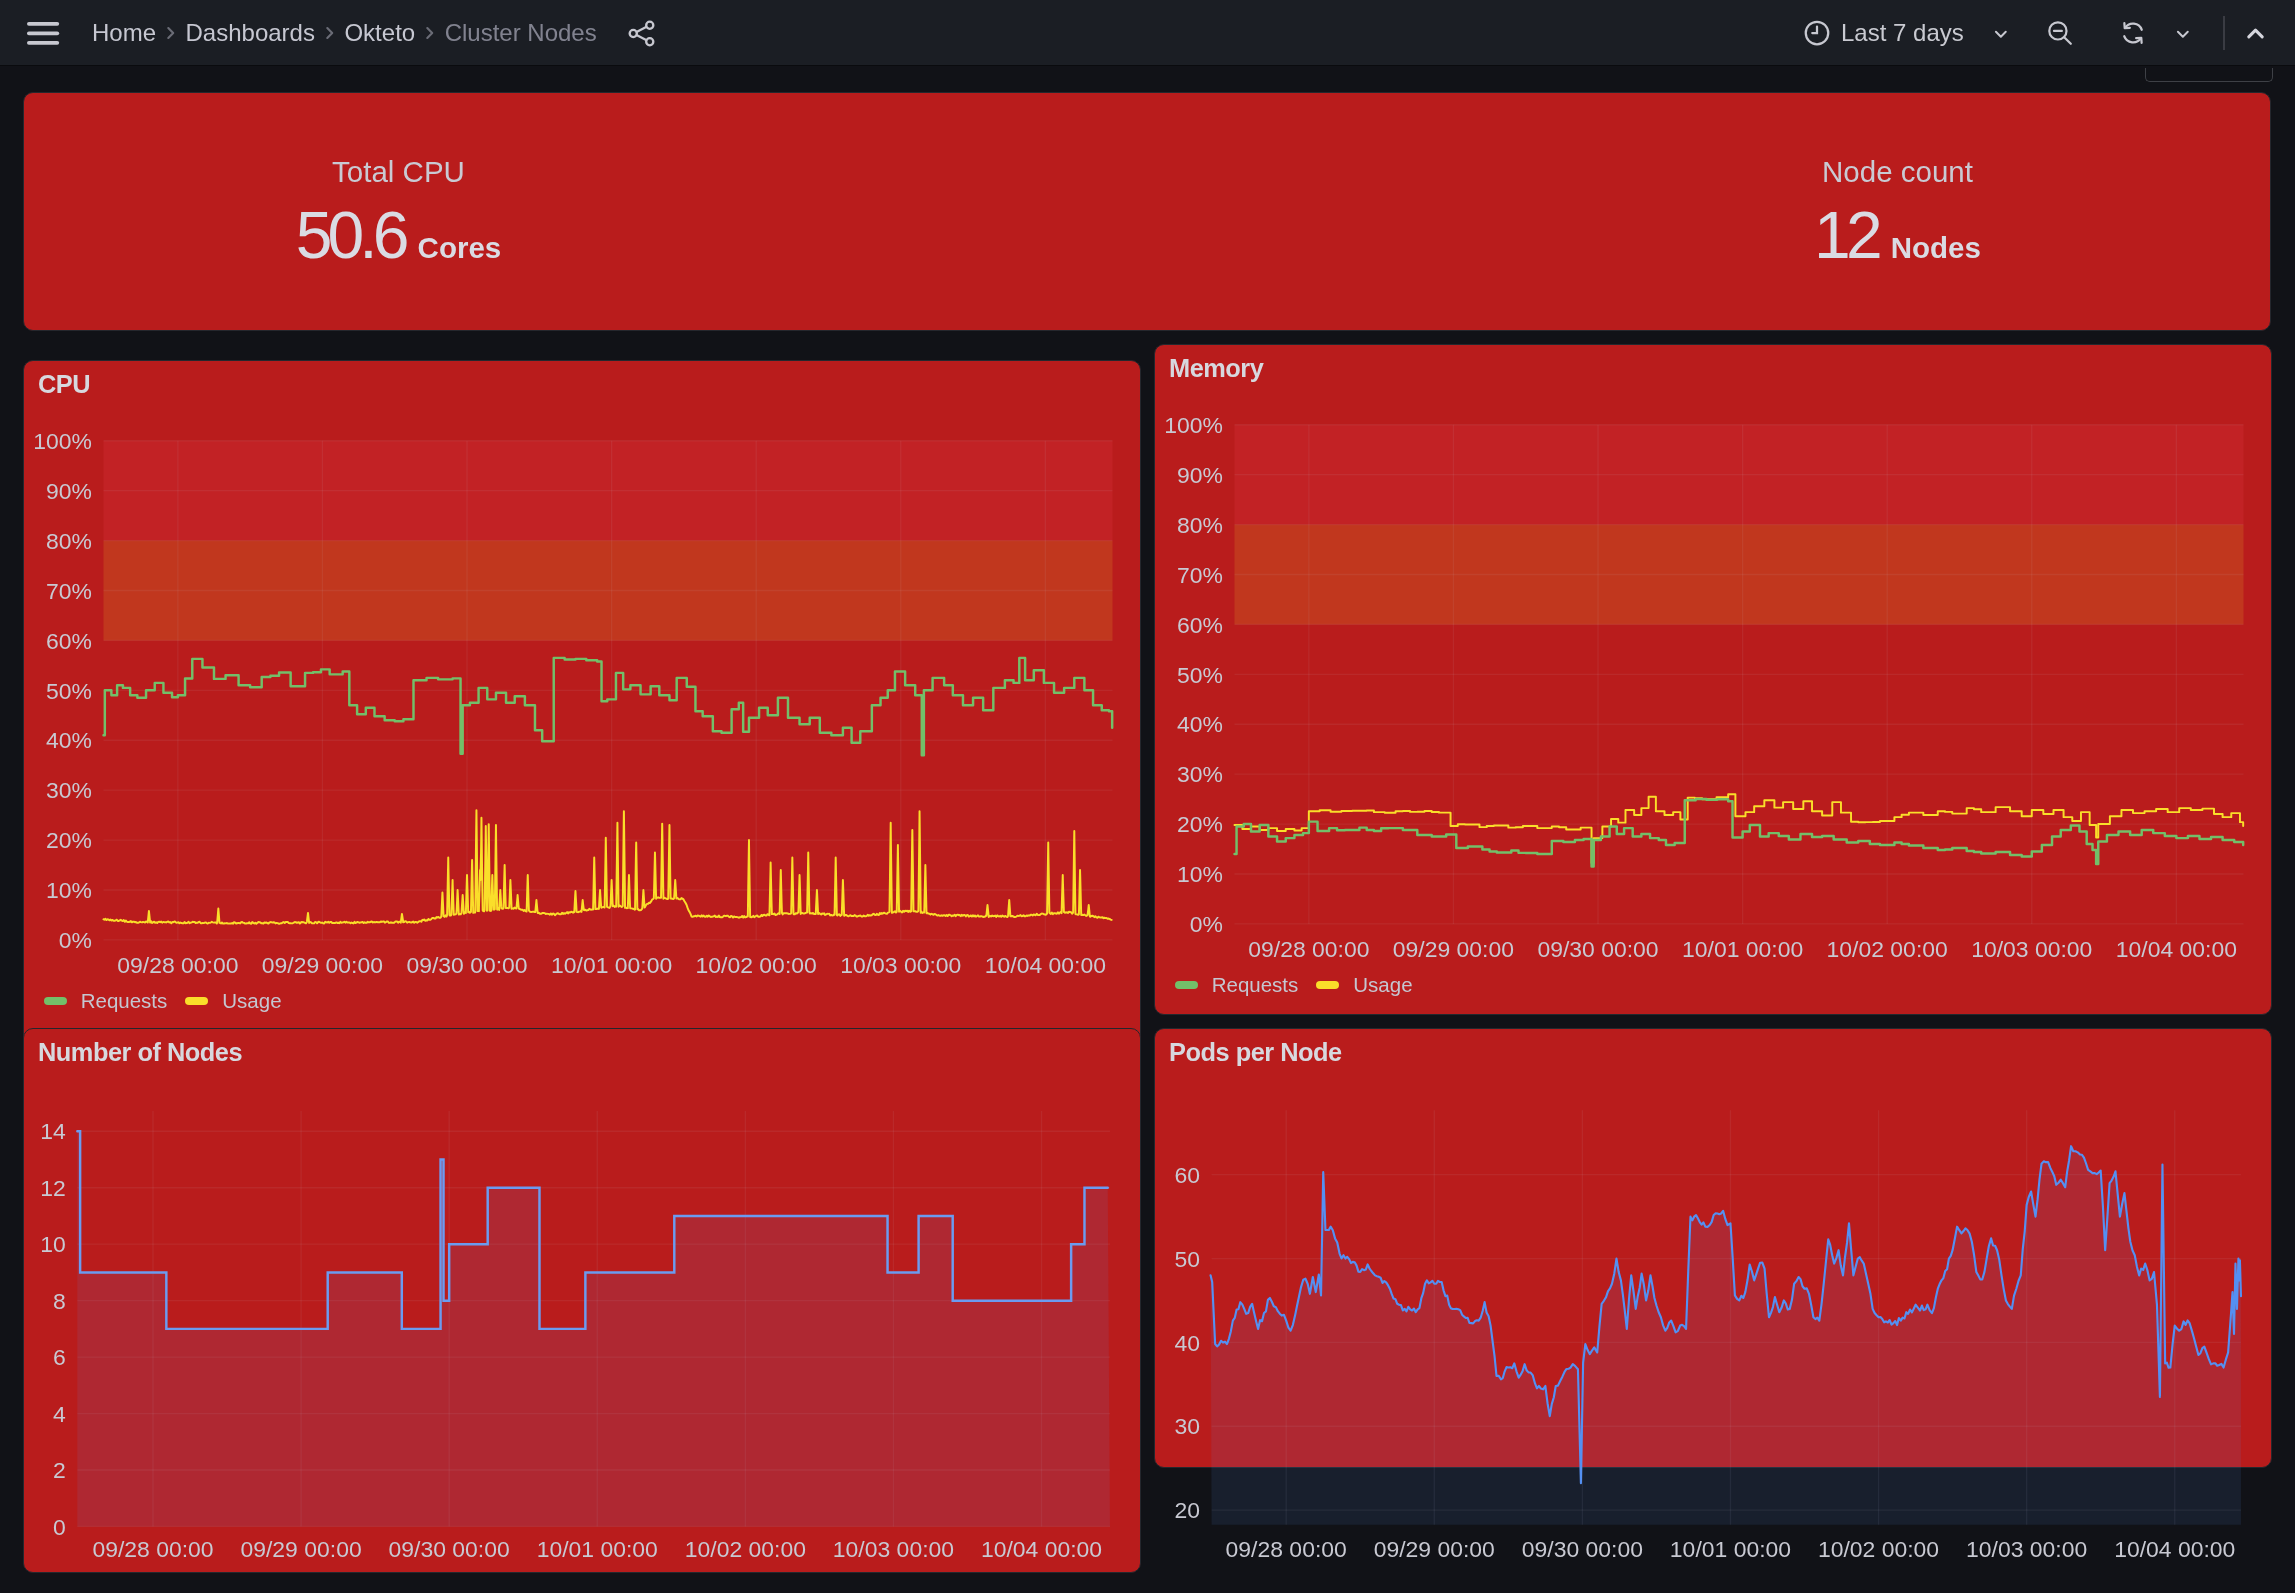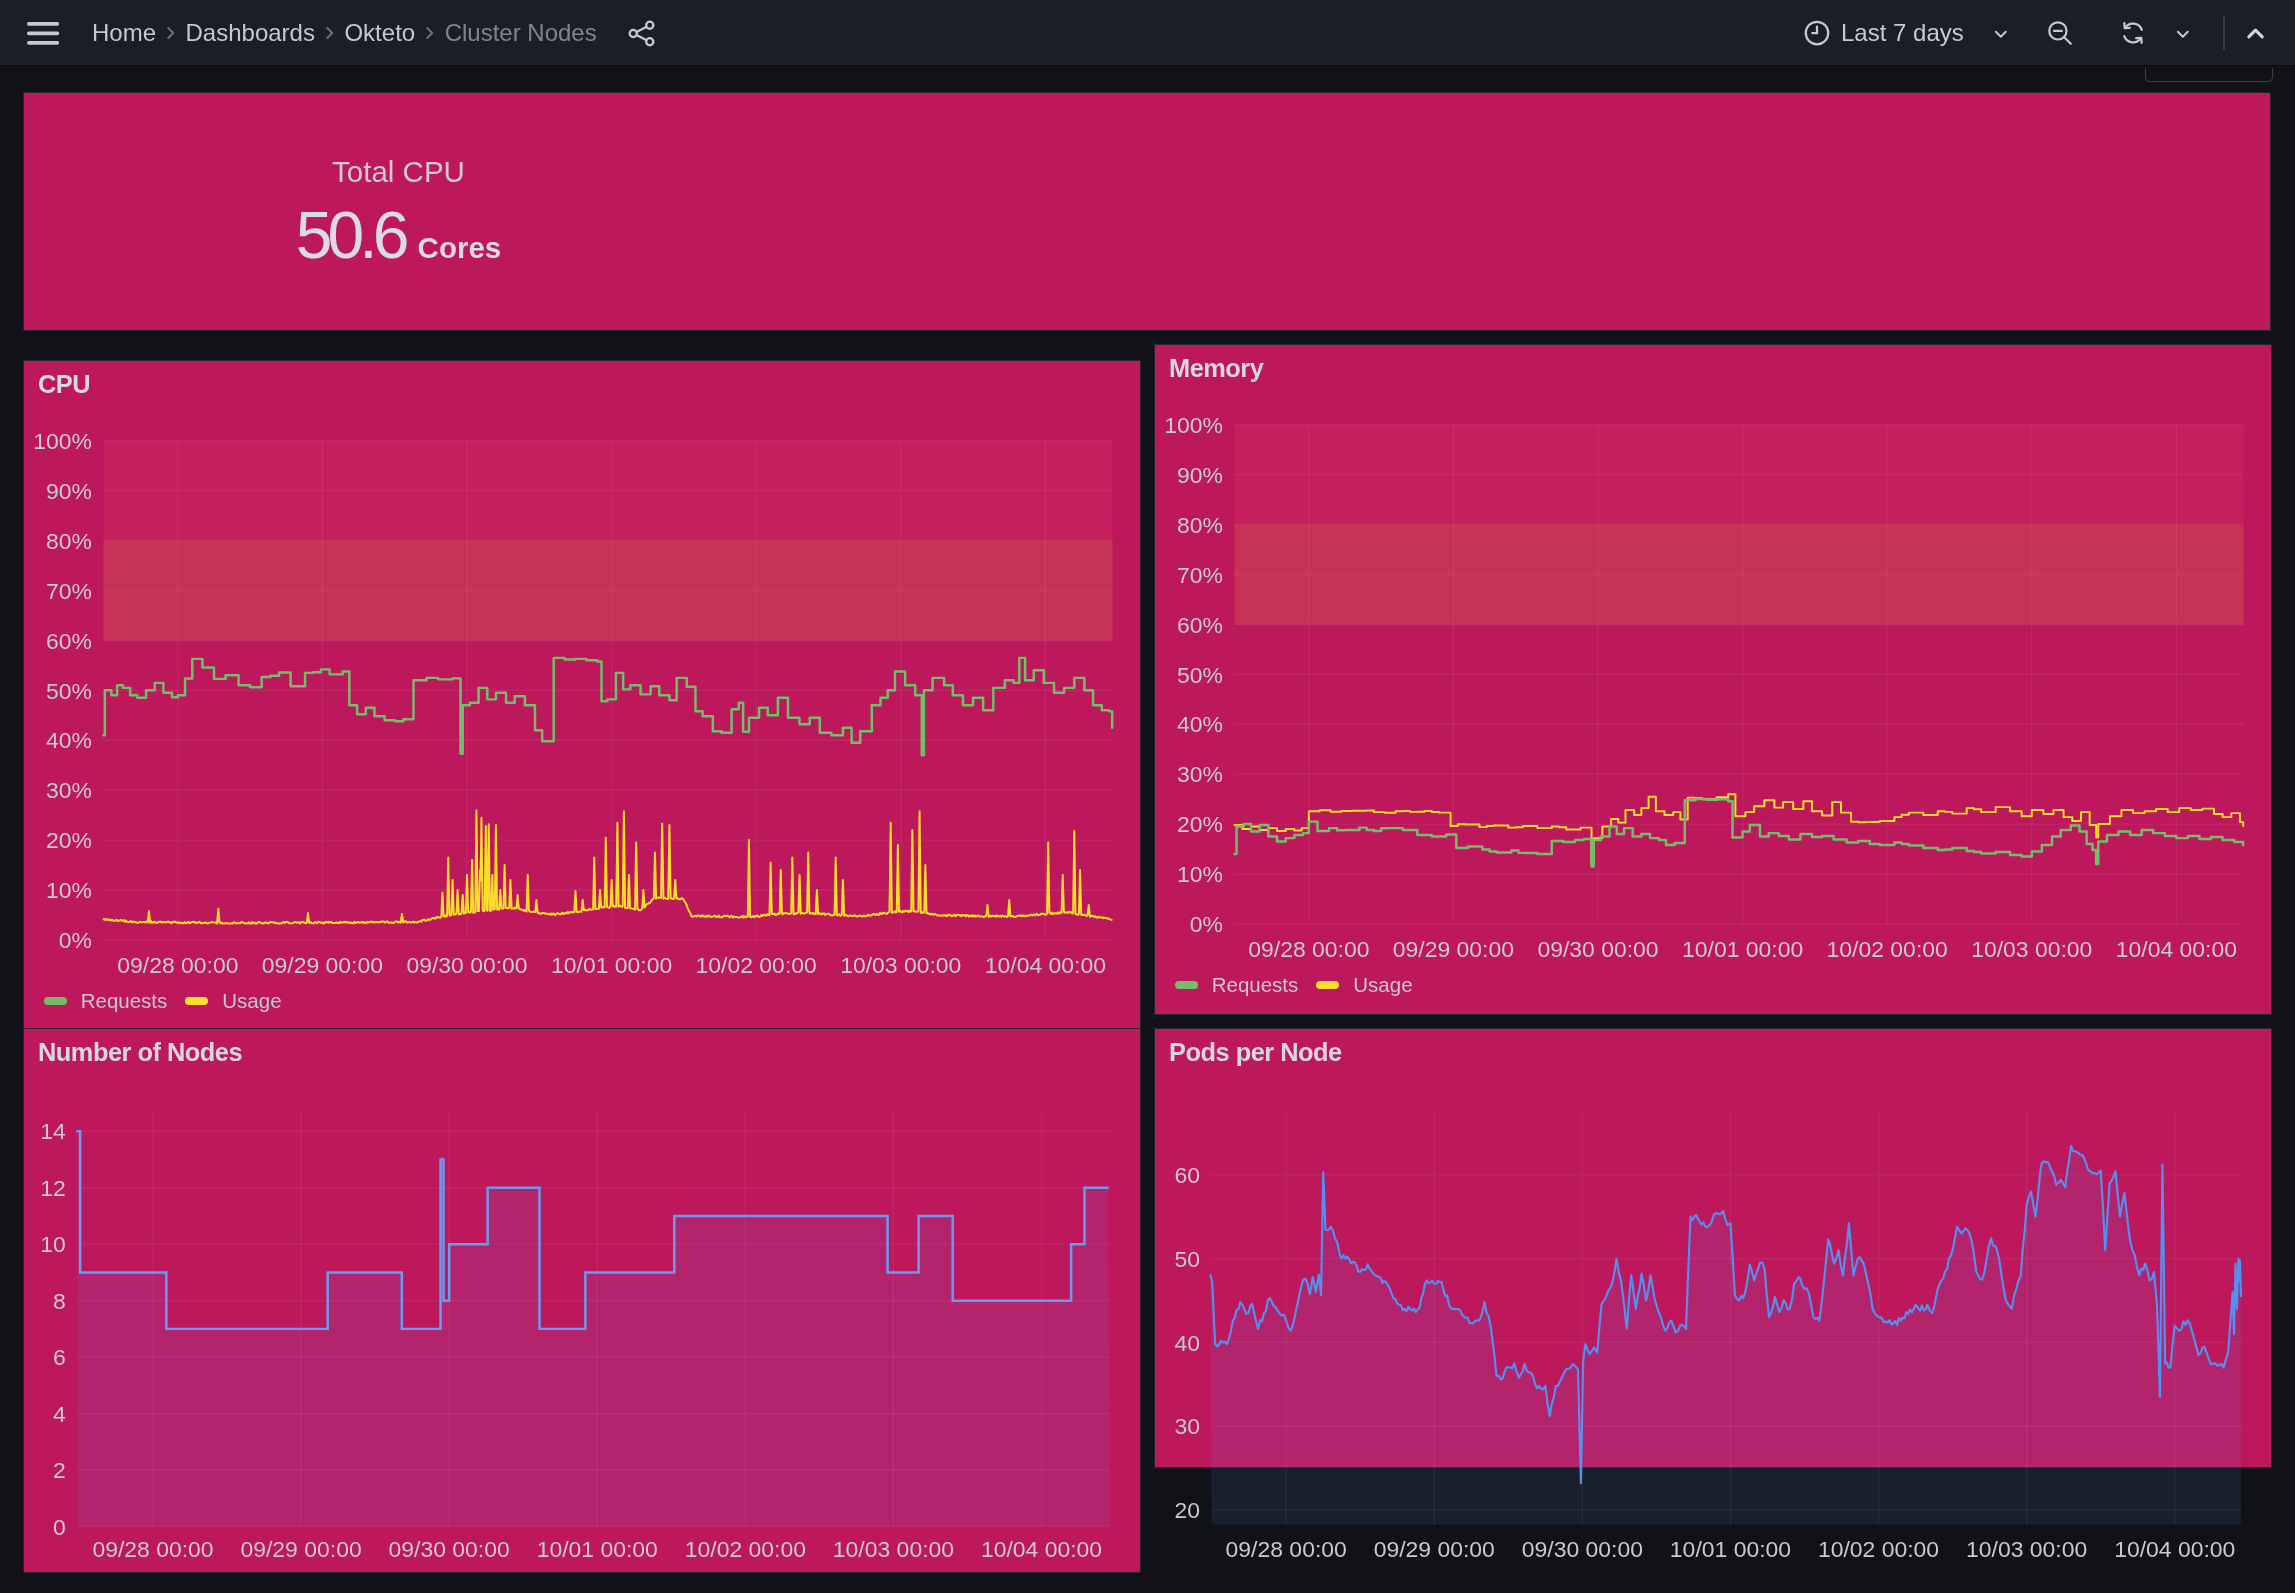--- a/index.html
+++ b/index.html
@@ -1,20 +1,20 @@
 <!DOCTYPE html>
 <html style="font-size:13px"><head><meta charset="utf-8"><style>
 *{margin:0;padding:0;box-sizing:border-box;}
 html,body{width:2295px;height:1594px;background:#111217;font-family:"Liberation Sans",sans-serif;overflow:hidden;}
 .nav{position:absolute;left:0;top:0;width:2295px;height:66px;background:#1b1e24;border-bottom:1.6px solid #0a0b0e;}
 .nav .burger{position:absolute;left:27px;top:17px;}
 .crumbs{position:absolute;left:92px;top:0;height:66px;display:flex;align-items:center;gap:9px;font-size:24px;color:#c6c7d1;}
 .crumbs .dim{color:rgba(204,204,220,0.58);}
 .crumbs .sep{display:flex;align-items:center;}
-.panel{position:absolute;background:#be185d;border:1.6px solid #25272d;border-radius:0;}
+.panel{position:absolute;background:#b91c1c;border:1.6px solid #25272d;border-radius:10px;}
 .ptitle{position:absolute;left:14px;top:9px;font-size:25.4px;font-weight:700;color:#d7d8de;letter-spacing:-0.5px;}
 .stat{position:absolute;top:0;height:100%;display:flex;flex-direction:column;align-items:center;justify-content:center;}
 .stat .t{font-size:29.5px;color:#c9cad3;margin-bottom:12.3px;}
 .stat .v{font-size:66px;font-weight:400;color:#dadbe3;line-height:1;letter-spacing:-4.9px;}
 .stat .v .suf{font-size:29.5px;font-weight:700;margin-left:13px;letter-spacing:0;}
 .legend{position:absolute;left:19.7px;top:628px;display:flex;align-items:center;font-size:20.5px;color:#c5c6d0;}
 .sw{width:23px;height:7.4px;border-radius:4.1px;margin-right:14px;}
 .afterbox{position:absolute;left:2145px;top:68px;width:128px;height:14px;border:1.6px solid #3e4046;border-top:none;border-radius:0 0 4.9px 4.9px;background:#111217;}
 .panel>svg{position:absolute;left:0;top:0;display:block;}
 .nav svg{display:block;}
@@ -105,20 +105,24 @@
         <polyline points="5,15.5 12,8.5 19,15.5" fill="none" stroke="#d5d6dd" stroke-width="3.2" stroke-linecap="round" stroke-linejoin="round"></polyline>
       </svg>
     </div>
 </div>
 <div class="afterbox"></div>
 
 <div class="panel" style="left:23px;top:92px;width:2248px;height:239px;">
   <div class="stat" style="left:0;width:749px;">
       <div class="t">Total CPU</div>
       <div class="v">50.6<span class="suf">Cores</span></div>
+    </div>
+  <div class="stat" style="left:1499px;width:749px;">
+      <div class="t">Node count</div>
+      <div class="v">12<span class="suf">Nodes</span></div>
     </div>
 </div>
 
 <div class="panel" style="left:23px;top:344px;width:1118px;height:712px;margin-top:16px;">
   <div class="ptitle">CPU</div>
   <svg width="1118" height="671" font-family="Liberation Sans, sans-serif" viewBox="0 0 1364 818">
       <rect x="97" y="97" width="1231" height="121.8" fill="rgba(245,75,94,0.15)"></rect>
       <rect x="97" y="218.8" width="1231" height="121.8" fill="rgba(250,222,42,0.14)"></rect>
       <line x1="97" y1="706" x2="1328" y2="706" stroke="rgba(204,204,220,0.08)" stroke-width="1.6"></line>
       <text x="83" y="716" text-anchor="end" font-size="28" fill="#c8c9d2">0%</text>

